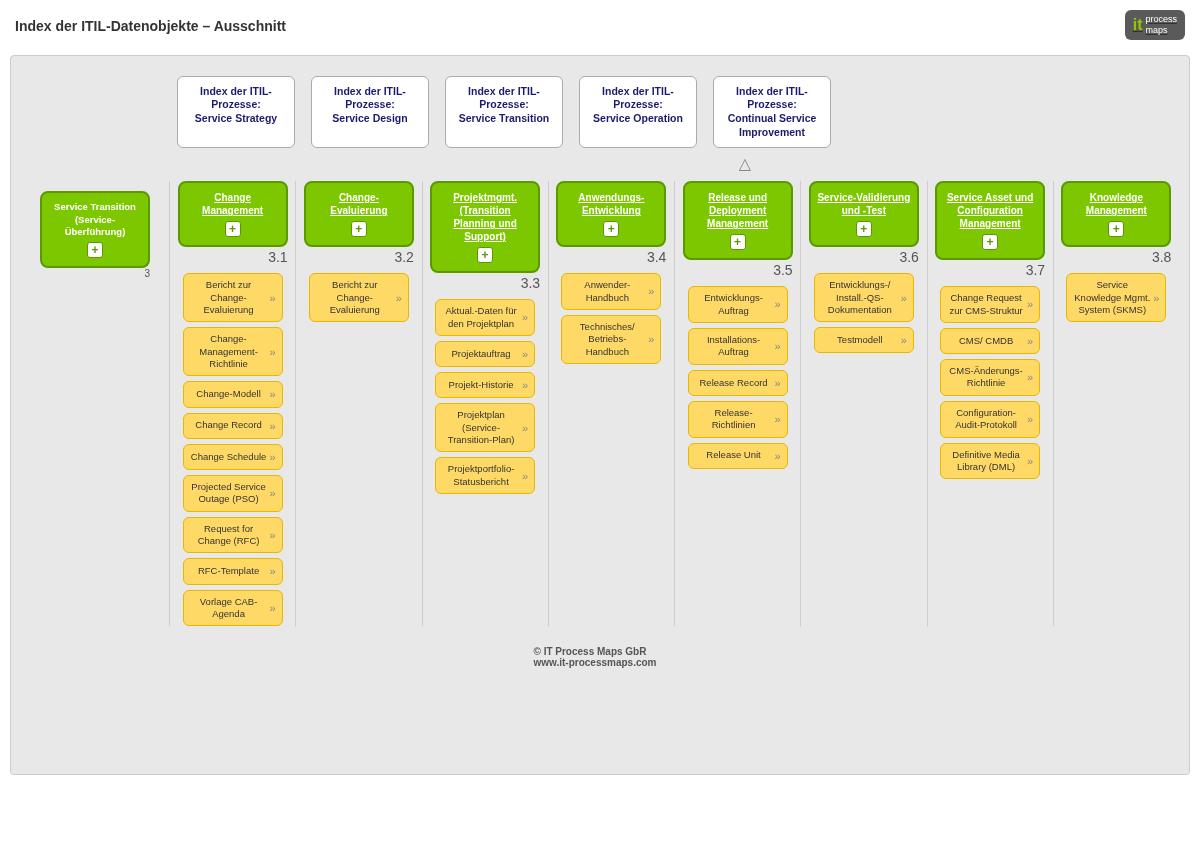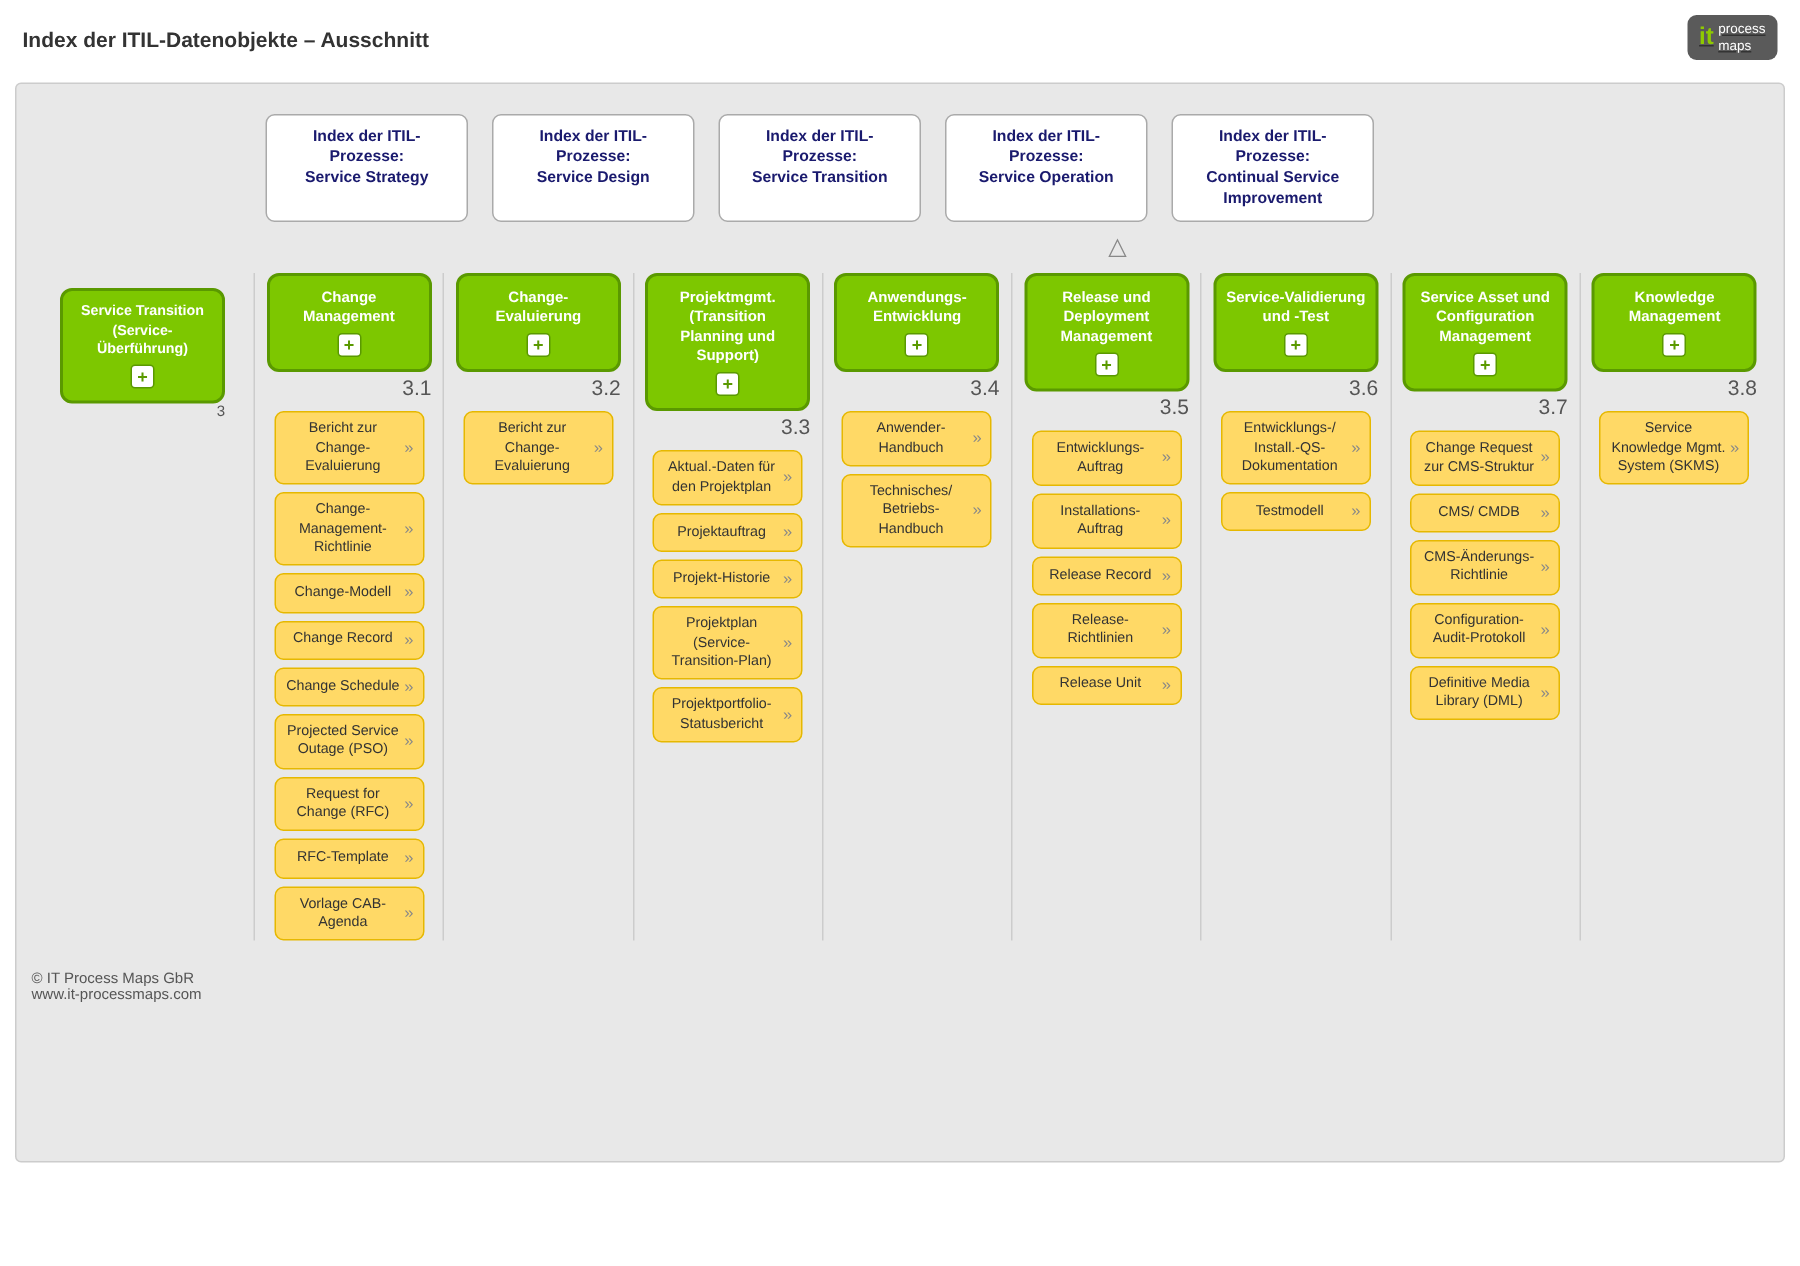--- a/index.html
+++ b/index.html
@@ -57,21 +57,21 @@
       padding-left: 150px;
     }
     .header-box {
       background: #fff;
       border: 1.5px solid #aaa;
       border-radius: 6px;
       padding: 8px 6px;
       text-align: center;
       font-weight: bold;
       font-size: 10.5px;
-      width: 135px;
+      width: 118px;
       margin: 0 8px;
       line-height: 1.3;
       color: #1a1a6e;
     }
     .triangle-row {
       text-align: center;
       padding-left: 290px;
       margin-bottom: 8px;
       font-size: 16px;
       color: #888;
@@ -106,20 +106,21 @@
       border-radius: 8px;
       padding: 8px 6px;
       text-align: center;
       font-weight: bold;
       font-size: 10px;
       color: #fff;
       width: 110px;
       line-height: 1.3;
       position: relative;
       margin-bottom: 2px;
+      text-decoration: underline;
     }
     .process-box .plus-btn {
       display: block;
       width: 16px;
       height: 16px;
       background: #fff;
       border: 1.5px solid #5a9900;
       border-radius: 3px;
       color: #5a9900;
       font-weight: bold;
@@ -436,19 +437,19 @@
           <div class="data-box">
               <span class="box-text">Service Knowledge Mgmt. System (SKMS)</span>
               <span class="arrow-icon">»</span>
             </div>
         </div>
       </div>
 
     </div>
   </div>
 
-  <div style="display:flex; justify-content:flex-start; padding: 20px 10px 4px 0; font-size:10px; color:#555;">
+  <div style="display:flex; justify-content:center; padding: 20px 10px 4px 0; font-size:10px; color:#555;font-weight:bold;">
     <div>
       <div>© IT Process Maps GbR</div>
       <div>www.it-processmaps.com</div>
     </div>
   </div>
 </div>
 
 </body></html>

